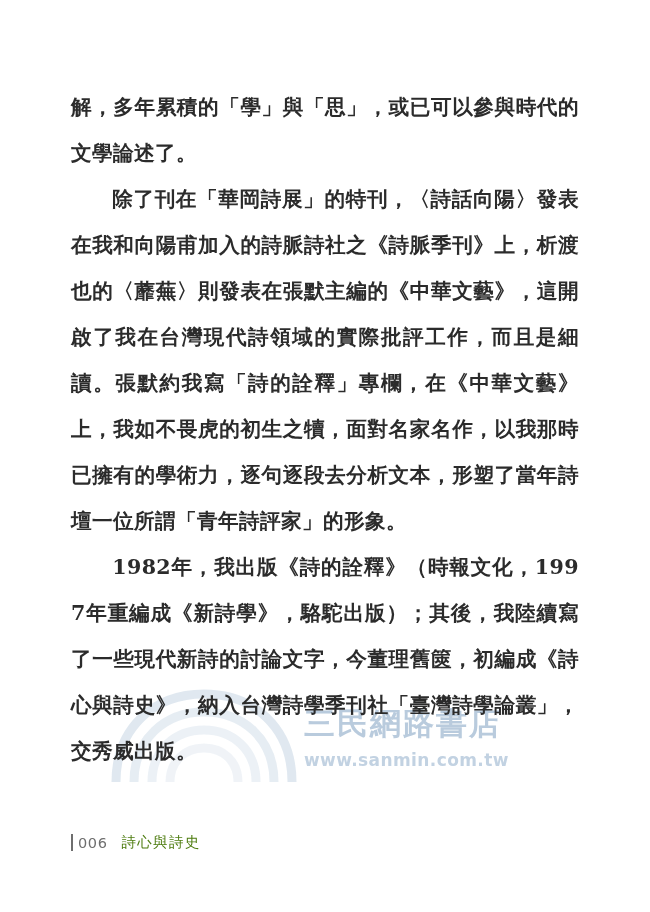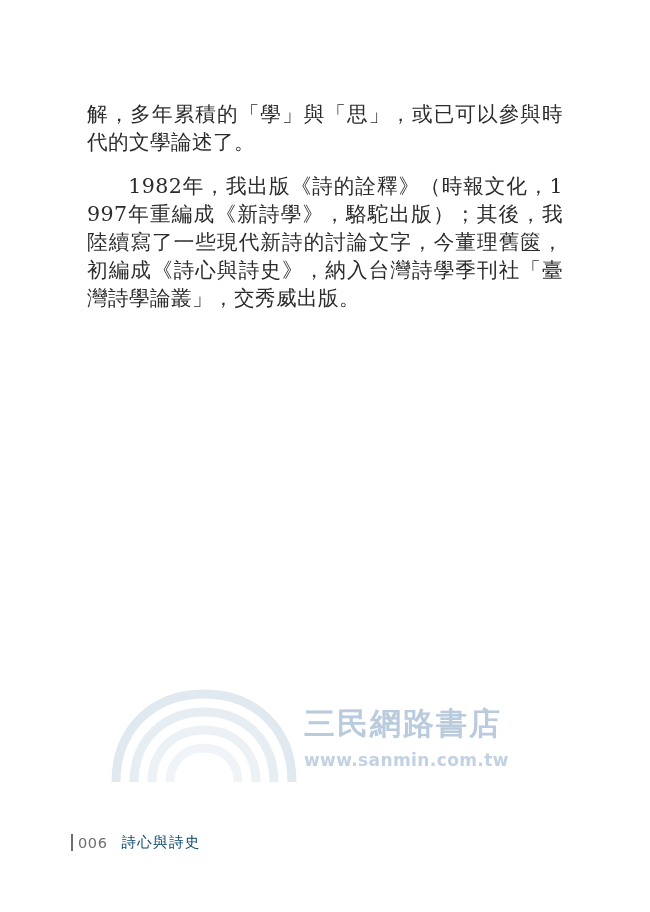--- a/index.html
+++ b/index.html
@@ -52,29 +52,30 @@
   
   .textblock {
     position: absolute;
     left: 71px;
     top: 84px;
     width: 508px;
     z-index: 2;
   }
 
   .para {
-    margin: 16px;
+    margin: 0;
     color: #2b2b2b;
     font-size: 20.6px;
-    line-height: 28px;
+    line-height: 46px;
     text-align: justify;
     text-justify: inter-character;
     text-indent: 2em;
     letter-spacing: 0.4px;
     word-break: break-all;
+    font-weight: bold;
   }
   .para.no-indent {
     text-indent: 0;
   }
 
   
   .footer {
     position: absolute;
     left: 71px;
     top: 833px;
@@ -91,21 +92,21 @@
   }
   .folio {
     font-family: "DejaVu Sans", "Liberation Sans", sans-serif;
     font-size: 14.5px;
     color: #6e6e6e;
     letter-spacing: 0.6px;
   }
   .running-title {
     font-family: "DejaVu Sans", "Liberation Sans", sans-serif;
     font-size: 14.5px;
-    color: #0c4a6e;
+    color: #4d7c0f;
     letter-spacing: 1.3px;
     margin-left: 14px;
   }
 </style>
 </head>
 <body>
 
 <div class="page">
 
   <div class="watermark">
@@ -116,20 +117,21 @@
         <path d="M44 96 C44 64 67 44 96 44 C125 44 148 64 148 96" fill="none" stroke="#dde6ef" stroke-width="9"></path>
         <path d="M62 96 C62 75 77 62 96 62 C115 62 130 75 130 96" fill="none" stroke="#e4ebf2" stroke-width="9"></path>
       </g>
       <text class="wm-cn" x="196" y="48">三民網路書店</text>
       <text class="wm-url" x="196" y="80">www.sanmin.com.tw</text>
     </svg>
   </div>
 
   <div class="textblock">
     <p class="para no-indent">解，多年累積的「學」與「思」，或已可以參與時代的文學論述了。</p>
+    <p class="para">除了刊在「華岡詩展」的特刊，〈詩話向陽〉發表在我和向陽甫加入的詩脈詩社之《詩脈季刊》上，析渡也的〈蘼蕪〉則發表在張默主編的《中華文藝》，這開啟了我在台灣現代詩領域的實際批評工作，而且是細讀。張默約我寫「詩的詮釋」專欄，在《中華文藝》上，我如不畏虎的初生之犢，面對名家名作，以我那時已擁有的學術力，逐句逐段去分析文本，形塑了當年詩壇一位所謂「青年詩評家」的形象。</p>
     <p class="para">1982年，我出版《詩的詮釋》（時報文化，1997年重編成《新詩學》，駱駝出版）；其後，我陸續寫了一些現代新詩的討論文字，今董理舊篋，初編成《詩心與詩史》，納入台灣詩學季刊社「臺灣詩學論叢」，交秀威出版。</p>
 
   </div>
 
   <div class="footer">
     <span class="footer-rule"></span>
     <span class="folio">006</span>
     <span class="running-title">詩心與詩史</span>
   </div>
 

